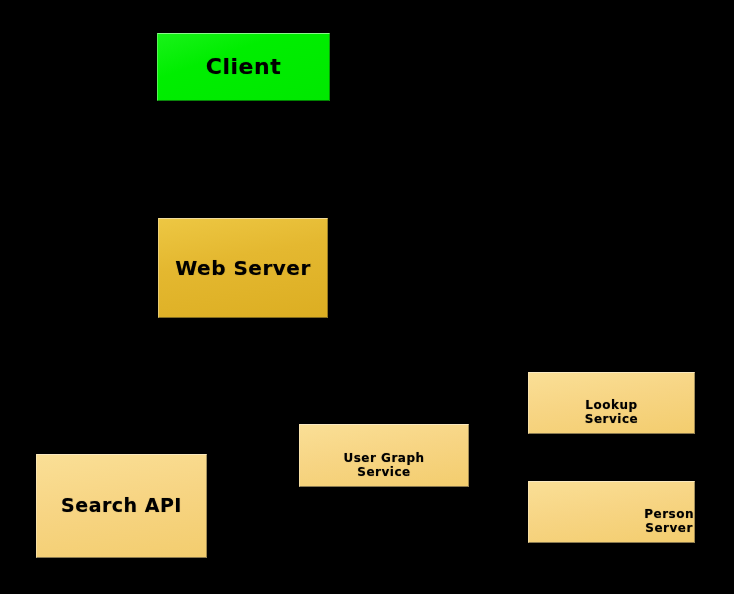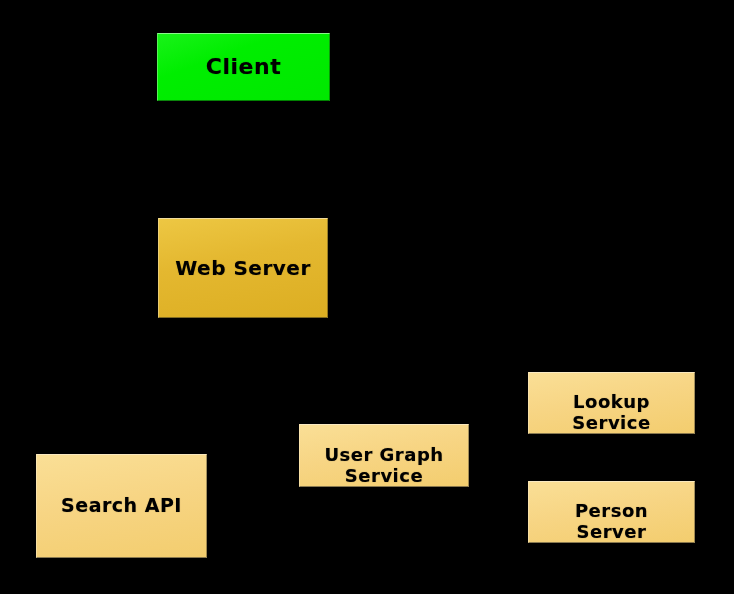--- a/index.html
+++ b/index.html
@@ -44,21 +44,21 @@
   }
   .node.gold {
     background: linear-gradient(170deg, #edc743 0%, #e4b830 40%, #dcae22 100%);
   }
   .node.lightgold {
     background: linear-gradient(170deg, #fadf96 0%, #f7d584 45%, #f3cd6e 100%);
   }
   .fs-22 { font-size: 22px; }
   .fs-20 { font-size: 20px; }
   .fs-19 { font-size: 19px; }
-  .fs-18 { font-size: 18px; margin-top: 20px; }
+  .fs-18 { font-size: 12px; margin-top: 20px; }
 </style>
 </head>
 <body>
 
 <div id="canvas">
 
   <div class="node gold" style="left:158px; top:218px; width:170px; height:100px;">
     <span class="node-label fs-20">Web Server</span>
   </div>
 
@@ -73,18 +73,18 @@
 
   <div class="node lightgold" style="left:299px; top:424px; width:170px; height:63px;">
     <span class="node-label fs-18">User Graph
 Service</span>
   </div>
 
   <div class="node lightgold" style="left:36px; top:454px; width:171px; height:104px;text-align:right;">
     <span class="node-label fs-19">Search API</span>
   </div>
 
-  <div class="node lightgold" style="left:528px; top:481px; width:167px; height:62px;">
+  <div class="node lightgold" style="left:528px; top:481px; width:167px; height:62px;justify-content:flex-end;">
     <span class="node-label fs-18">Person
 Server</span>
   </div>
 
 </div>
 
 </body></html>

